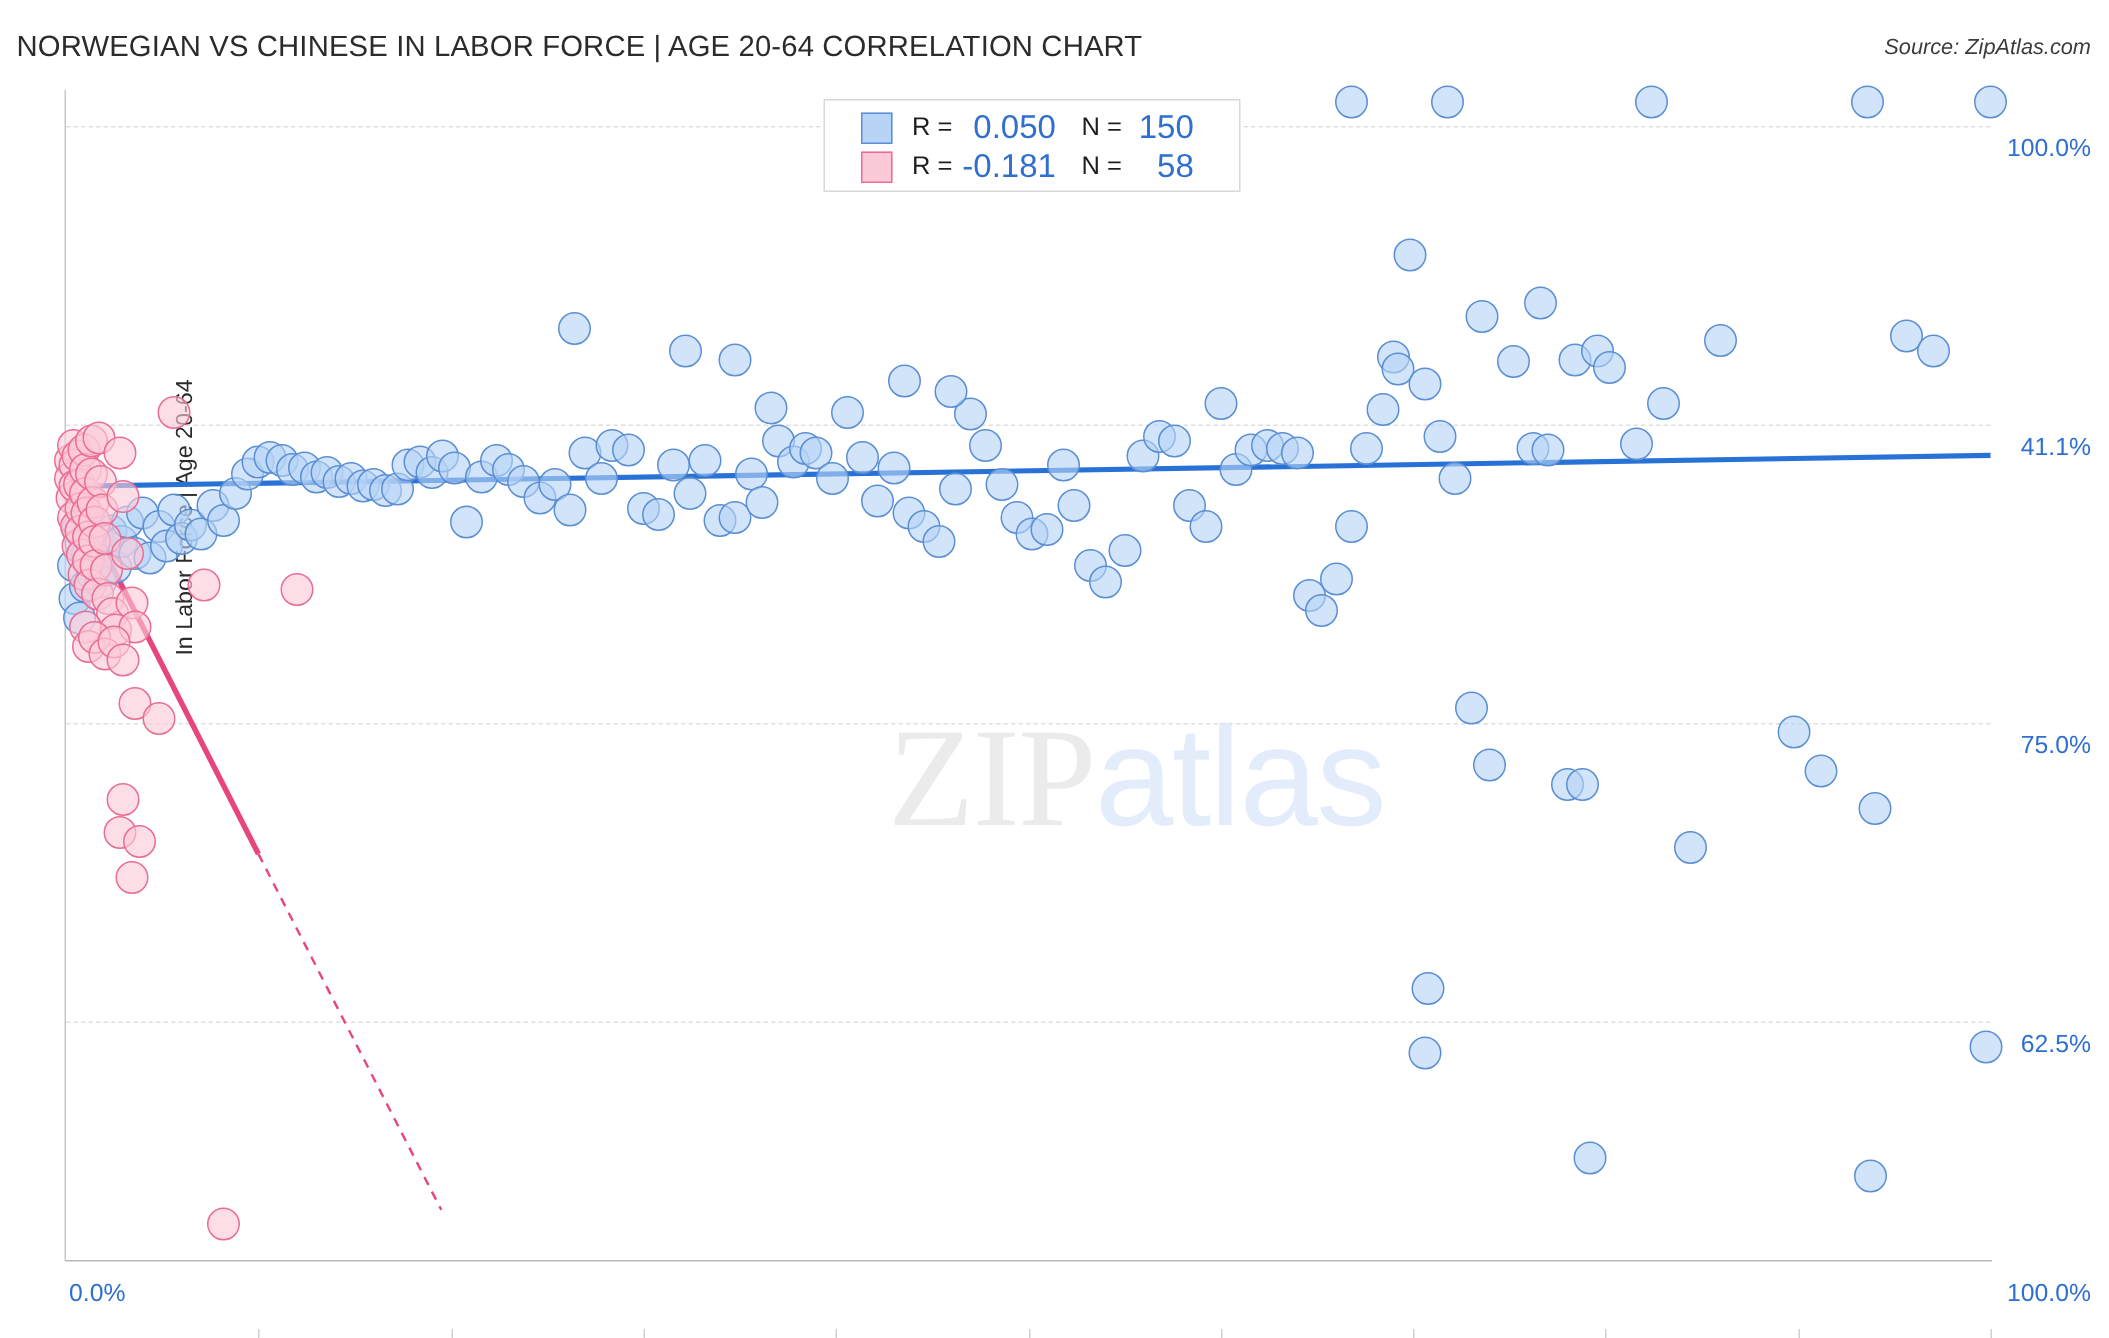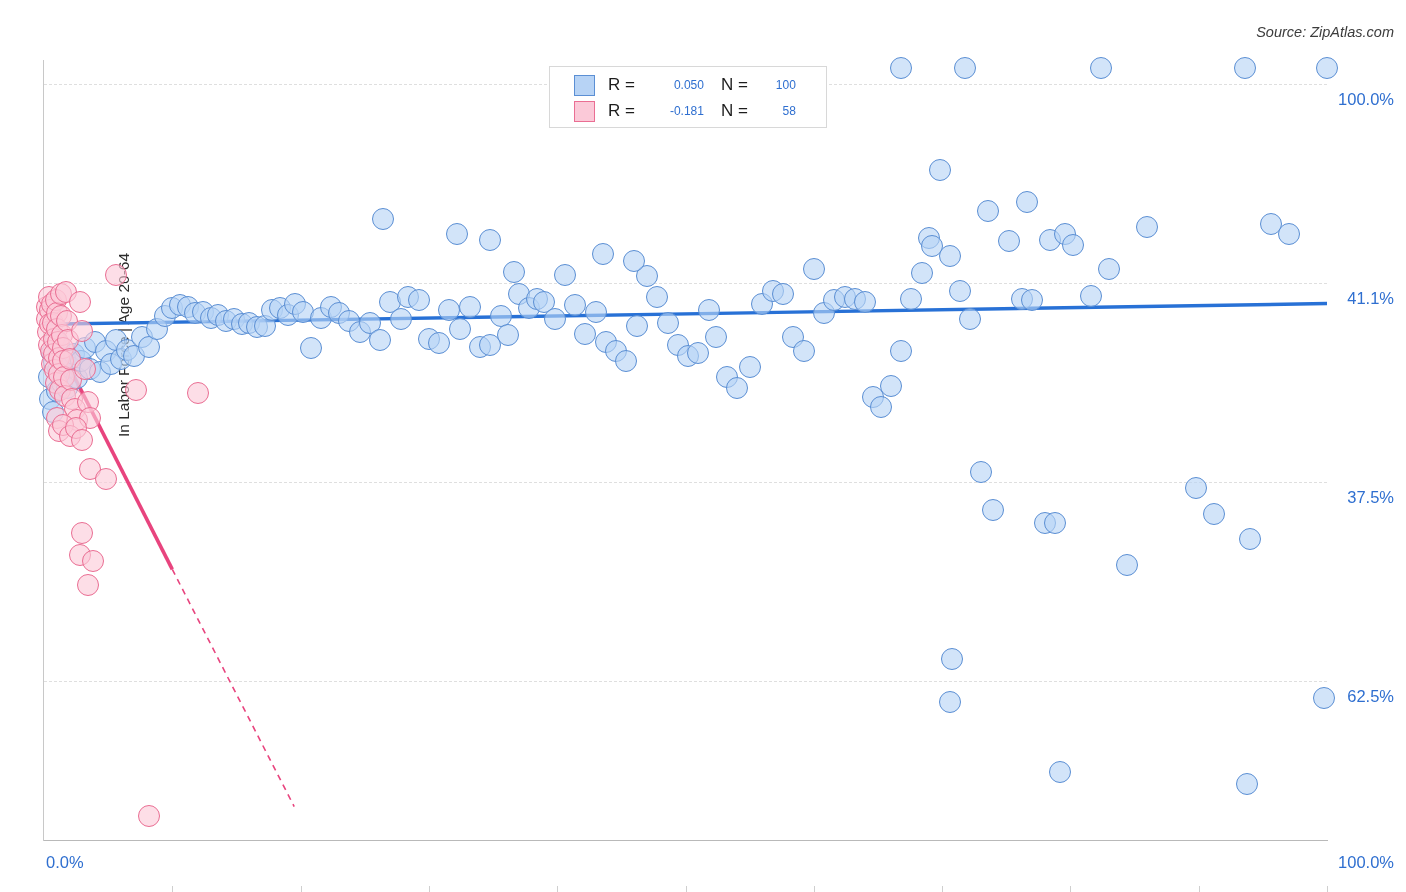--- a/index.html
+++ b/index.html
@@ -85,21 +85,21 @@
     display:flex;align-items:center;
   }
   .statrow.r1{top:5px;}
   .statrow.r2{top:31px;}
   .sw{
     width:21px;height:21px;margin-left:24px;box-sizing:border-box;
   }
   .sw.blue{background:#b7d3f5;border:1px solid #5b8fd4;}
   .sw.pink{background:#fbc9d8;border:1px solid #ea6e93;}
   .st-k{font-size:17px;color:#1d1d1d;margin-left:13px;}
-  .st-v{font-size:12px;color:#2f6fd0;margin-left:6px;
+  .st-v{font-size:22px;color:#2f6fd0;margin-left:6px;
         display:inline-block;text-align:right;}
   .st-v.rv{width:63px;}
   .st-v.nv{width:42px;}
   .st-k2{font-size:17px;color:#1d1d1d;margin-left:17px;}
 
   
   .blegend{
     position:absolute;left:0;top:851px;width:1406px;
     display:flex;justify-content:center;align-items:center;gap:34px;
   }
@@ -115,31 +115,33 @@
   .dot.c{background:rgba(251,201,216,.62);border:1px solid #ea6e93;}
 
   svg.lines{position:absolute;left:0;top:0;width:1283px;height:780px;
             overflow:visible;pointer-events:none;}
 </style>
 </head>
 <body>
 
 <div id="root">
 
+  <div class="title">NORWEGIAN VS CHINESE IN LABOR FORCE | AGE 20-64 CORRELATION CHART</div>
   <div class="source">Source: ZipAtlas.com</div>
 
   <div class="axis-y-line"></div>
   <div class="axis-x-line"></div>
 
   <div class="ytitle">In Labor Force | Age 20-64</div>
 
   <div class="xlab-left">0.0%</div>
   <div class="xlab-right">100.0%</div>
 
   <div class="plot">
+    <div class="wm"><span class="zip">ZIP</span><span class="atlas">atlas</span></div>
     <div id="grid-layer">
         <div class="gridline" style="top: 620.816px;"></div>
         <div class="gridline" style="top: 421.837px;"></div>
         <div class="gridline" style="top: 222.857px;"></div>
         <div class="gridline" style="top: 23.8776px;"></div>
       </div>
     <div id="xticks-layer">
         <div class="xtick" style="left: 128.3px;"></div>
         <div class="xtick" style="left: 256.6px;"></div>
         <div class="xtick" style="left: 384.9px;"></div>
@@ -366,32 +368,32 @@
         <div class="dot c" style="left: 27.49px; top: 461.776px; width: 22px; height: 22px;"></div>
         <div class="dot c" style="left: 24.924px; top: 484.061px; width: 22px; height: 22px;"></div>
         <div class="dot c" style="left: 37.754px; top: 490.429px; width: 22px; height: 22px;"></div>
         <div class="dot c" style="left: 32.622px; top: 514.306px; width: 22px; height: 22px;"></div>
         <div class="dot c" style="left: 94.206px; top: 745.122px; width: 22px; height: 22px;"></div>
       </div>
   </div>
 
   <div id="ylabels">
       <div class="ylab" style="top: 686.816px;">62.5%</div>
-      <div class="ylab" style="top: 487.837px;">37.5%</div>
+      <div class="ylab" style="top: 487.837px;">75.0%</div>
       <div class="ylab" style="top: 288.857px;">41.1%</div>
       <div class="ylab" style="top: 89.8776px;">100.0%</div>
     </div>
 
   <div class="statbox">
     <div class="statrow r1">
       <span class="sw blue"></span>
       <span class="st-k">R =</span>
       <span class="st-v rv">0.050</span>
       <span class="st-k2">N =</span>
-      <span class="st-v nv">100</span>
+      <span class="st-v nv">150</span>
     </div>
     <div class="statrow r2">
       <span class="sw pink"></span>
       <span class="st-k">R =</span>
       <span class="st-v rv">-0.181</span>
       <span class="st-k2">N =</span>
       <span class="st-v nv">58</span>
     </div>
   </div>
 

